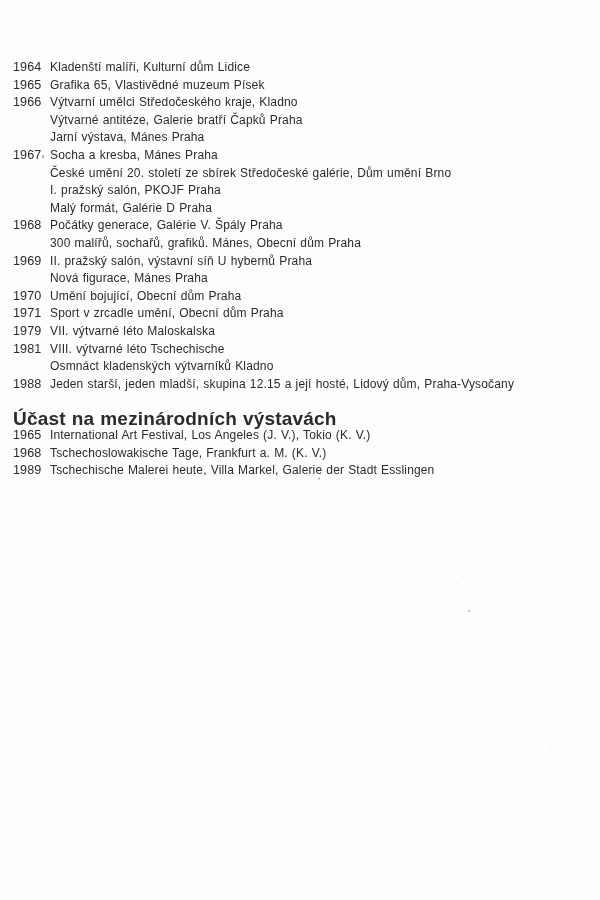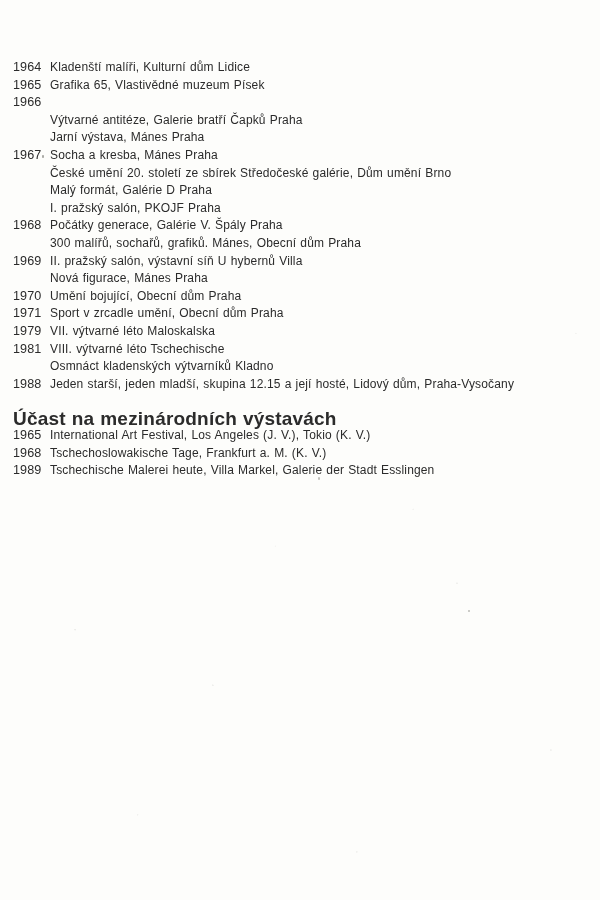--- a/index.html
+++ b/index.html
@@ -116,56 +116,57 @@
       <div class="entry-row">
         <span class="entry-year">1964</span>
         <span class="entry-title">Kladenští malíři, Kulturní dům Lidice</span>
       </div>
       <div class="entry-row">
         <span class="entry-year">1965</span>
         <span class="entry-title">Grafika 65, Vlastivědné muzeum Písek</span>
       </div>
       <div class="entry-row">
         <span class="entry-year">1966</span>
+        <span class="entry-title">Výtvarní umělci Středočeského kraje, Kladno</span>
       </div>
       <div class="entry-row continuation">
         <span class="entry-year">&nbsp;</span>
         <span class="entry-title">Výtvarné antitéze, Galerie bratří Čapků  Praha</span>
       </div>
       <div class="entry-row continuation">
         <span class="entry-year">&nbsp;</span>
         <span class="entry-title">Jarní výstava, Mánes Praha</span>
       </div>
       <div class="entry-row">
         <span class="entry-year">1967</span>
         <span class="entry-title">Socha a kresba, Mánes Praha</span>
       </div>
       <div class="entry-row continuation">
         <span class="entry-year">&nbsp;</span>
         <span class="entry-title">České umění 20. století ze sbírek Středočeské galérie, Dům umění Brno</span>
       </div>
       <div class="entry-row continuation">
         <span class="entry-year">&nbsp;</span>
+        <span class="entry-title">I. pražský salón, PKOJF Praha</span>
+      </div>
+      <div class="entry-row continuation">
+        <span class="entry-year">&nbsp;</span>
         <span class="entry-title">Malý formát, Galérie D Praha</span>
-      </div>
-      <div class="entry-row continuation">
-        <span class="entry-year">&nbsp;</span>
-        <span class="entry-title">I. pražský salón, PKOJF Praha</span>
       </div>
       <div class="entry-row">
         <span class="entry-year">1968</span>
         <span class="entry-title">Počátky generace, Galérie V. Špály Praha</span>
       </div>
       <div class="entry-row continuation">
         <span class="entry-year">&nbsp;</span>
         <span class="entry-title">300 malířů, sochařů, grafiků. Mánes,  Obecní dům Praha</span>
       </div>
       <div class="entry-row">
         <span class="entry-year">1969</span>
-        <span class="entry-title">II. pražský salón, výstavní síň U hybernů Villa</span>
+        <span class="entry-title">II. pražský salón, výstavní síň U hybernů Praha</span>
       </div>
       <div class="entry-row continuation">
         <span class="entry-year">&nbsp;</span>
         <span class="entry-title">Nová figurace, Mánes Praha</span>
       </div>
       <div class="entry-row">
         <span class="entry-year">1970</span>
         <span class="entry-title">Umění bojující, Obecní dům Praha</span>
       </div>
       <div class="entry-row">

